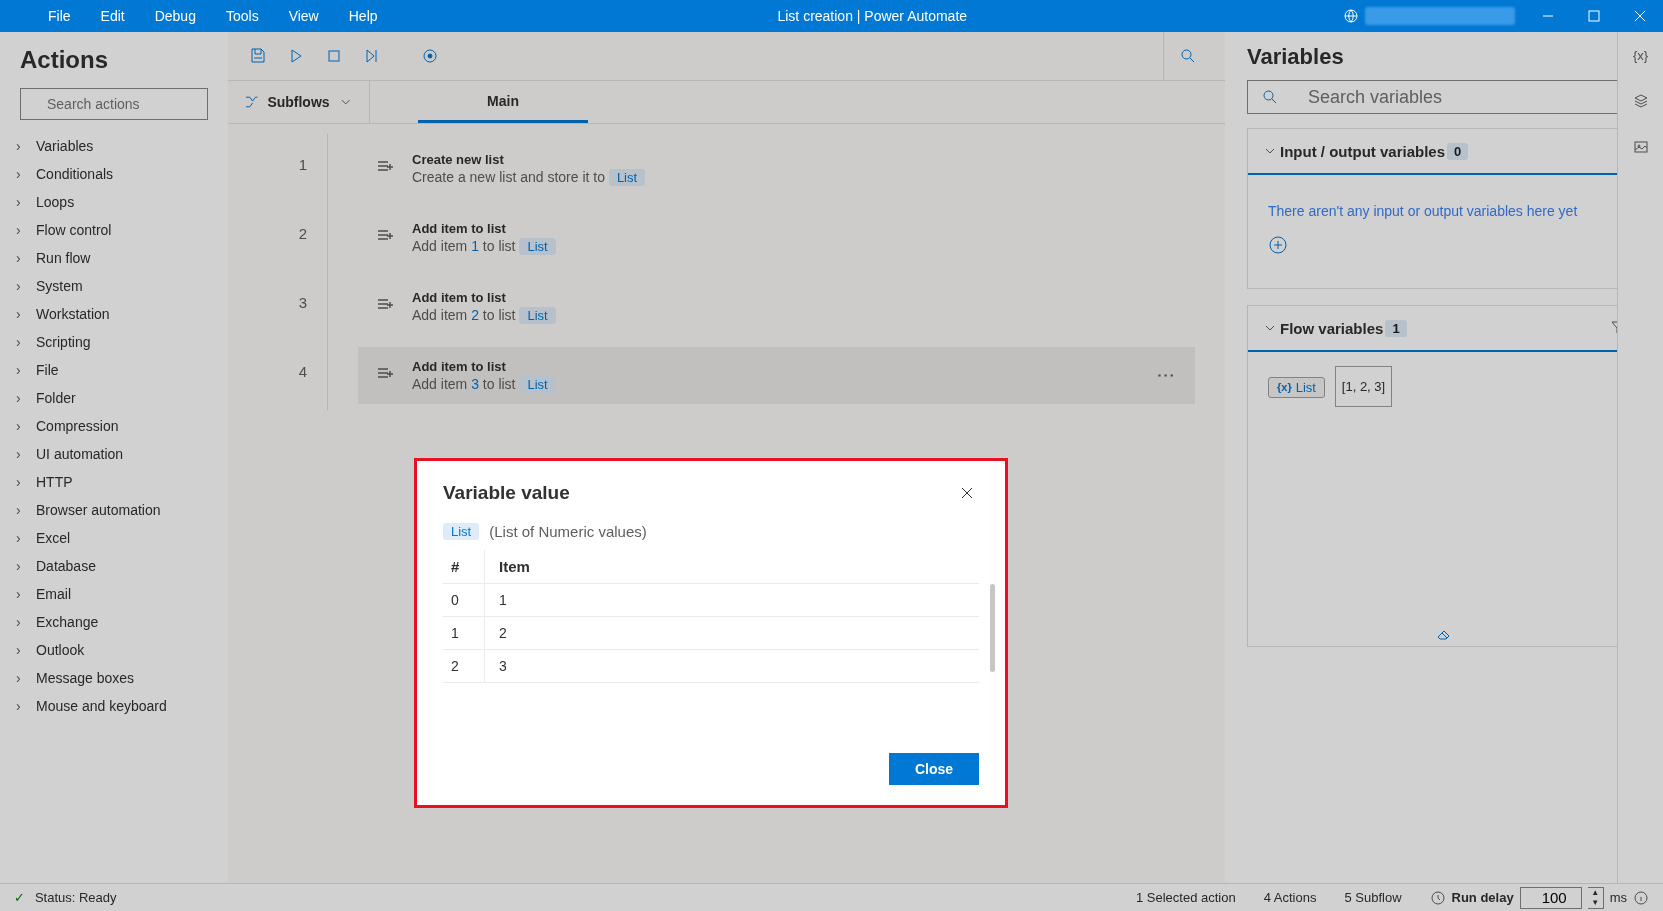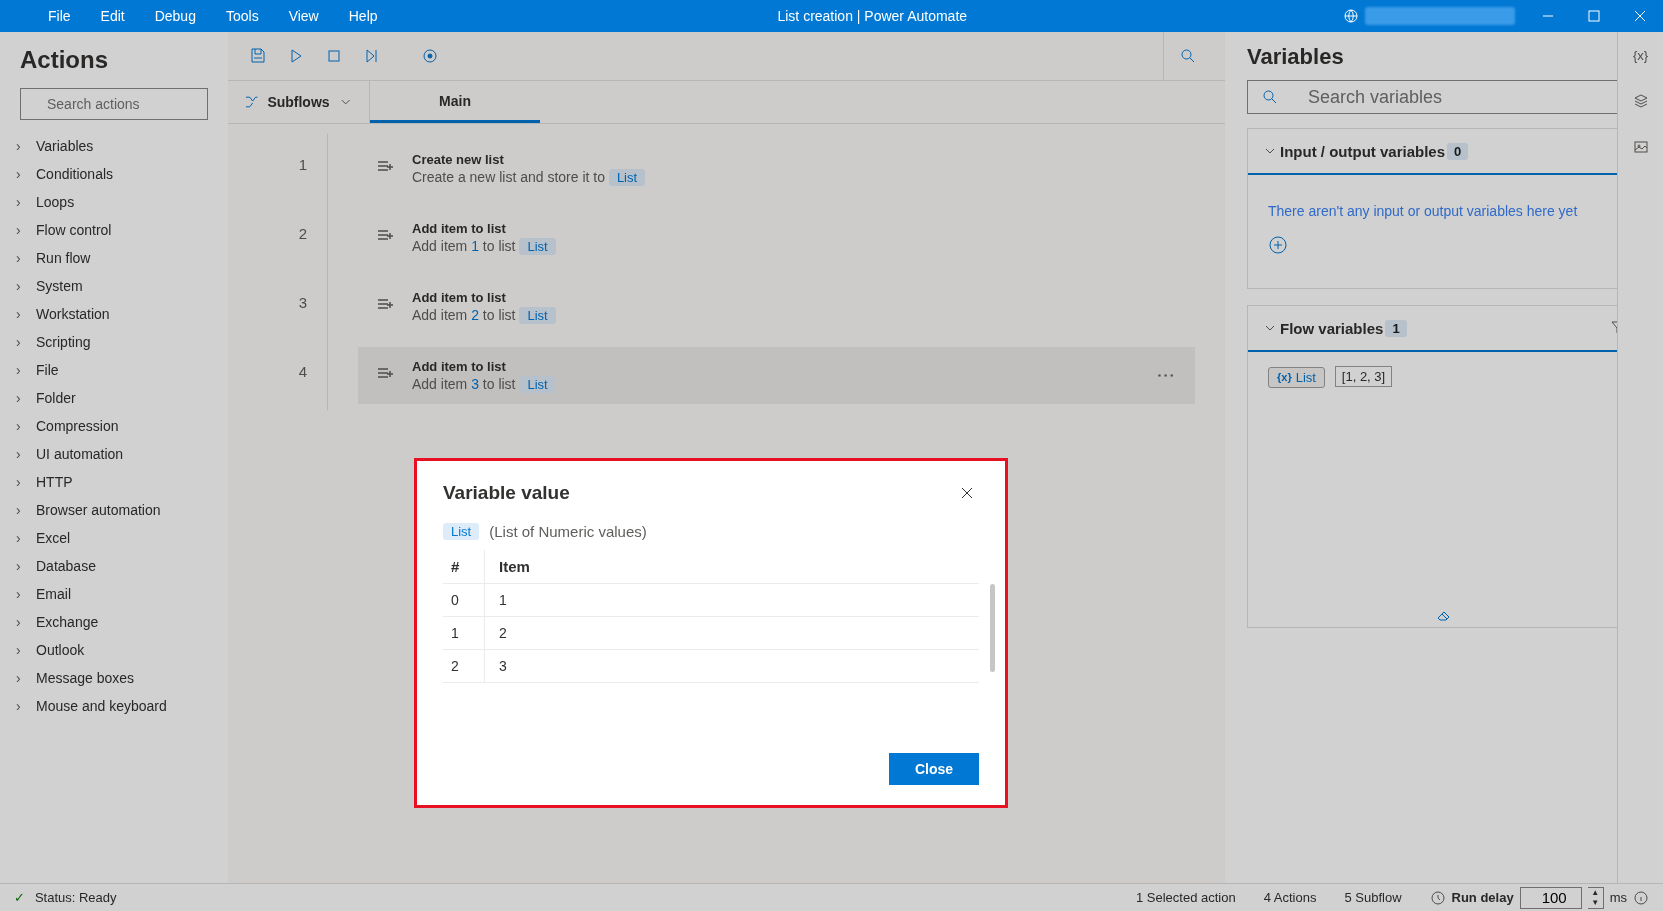--- a/index.html
+++ b/index.html
@@ -30,21 +30,21 @@
 .tree-item .chev { width: 14px; margin-right: 6px; color: #605e5c; }
 
 
 .center { flex: 1; display: flex; flex-direction: column; background: #faf9f8; }
 .toolbar { height: 48px; display: flex; align-items: center; padding: 0 14px; gap: 6px; }
 .tbtn { width: 32px; height: 32px; display: flex; align-items: center; justify-content: center; color: #0078d4; }
 .tbtn svg { stroke: #0078d4; fill: none; }
 .tbtn.sep { margin-left: 20px; }
 .search-right { margin-left: auto; width: 48px; display: flex; align-items: center; justify-content: center; border-left:1px solid #e1dfdd; height:48px; }
 
-.subflow-bar { height: 44px; display: flex; align-items: stretch; border-top: 1px solid #e1dfdd; border-bottom: 1px solid #e1dfdd; background:#faf9f8;}
+.subflow-bar { height: 44px; display: flex; align-items: stretch; border-top: 1px solid #e1dfdd; border-bottom: 1px solid #e1dfdd; background:#faf9f8;gap:48px;}
 .subflows-btn { width: 142px; display: flex; align-items: center; gap: 8px; padding: 0 16px; font-size: 14px; font-weight: 600; color: #323130; border-right:1px solid #e1dfdd; }
 .tab { width: 170px; display: flex; align-items: center; justify-content: center; font-weight: 600; border-bottom: 3px solid #0078d4; }
 
 .flow-list { flex: 1; padding: 10px 30px 10px 0; overflow: auto; }
 .flow-row { display: flex; }
 .lineno { width: 100px; text-align: right; padding: 22px 20px 0 0; color: #605e5c; font-size: 15px; border-right:1px solid #e1dfdd;}
 .action-card { flex: 1; margin: 6px 0 6px 30px; padding: 12px 16px; display: flex; align-items: center; gap: 14px; background: #faf9f8; }
 .action-card.selected { background: #edebe9; position:relative;}
 .action-card.selected .more { position:absolute; right:18px; top:50%; transform:translateY(-50%); color:#605e5c; font-size:18px; letter-spacing:1px; writing-mode:vertical-rl;}
 .action-icon { width: 24px; height: 24px; color: #605e5c; }
@@ -64,21 +64,21 @@
 .section { border: 1px solid #e1dfdd; margin: 0 22px; }
 .section + .section { margin-top: 16px; }
 .section-hdr { height: 46px; display: flex; align-items: center; padding: 0 14px; gap: 2px; font-size: 15px; font-weight: 600; border-bottom: 2px solid #0078d4; }
 .badge { background: #deecf9; color: #201f1e; padding: 1px 7px; font-size: 13px; font-weight: 600; border-radius:3px; }
 .section-body { padding: 28px 20px 28px; text-align: left; color: #3b82f6; font-size: 14px; }
 .plus-circle { margin-top: 16px; color: #0078d4; font-size: 20px; }
 .filter-icon { margin-left: auto; color: #605e5c; }
 .flowvars-body { padding: 14px 20px 200px; text-align: left; }
 .var-chip { display:inline-flex; align-items:center; gap:4px; border:1px solid #a19f9d; padding:2px 8px; font-size:13px; color:#0078d4; border-radius:3px; background:#f3f2f1;}
 .var-chip .ic { color:#0078d4; font-weight:600; font-size:11px;}
-.var-val { margin-left:6px; border:1px solid #a19f9d; padding:2px 6px; font-size:13px; display:inline-block;}
+.var-val { margin-left:6px; border:1px solid #a19f9d; padding:12px 6px; font-size:13px; display:inline-block;}
 .eraser { text-align:center; padding:16px 0 0; color:#0078d4;}
 
 
 .rail { position: absolute; right: 0; top: 32px; width: 46px; height: calc(100% - 60px); background: #fff; border-left:1px solid #e1dfdd; }
 .rail .ri { height: 46px; display: flex; align-items: center; justify-content: center; color: #605e5c; }
 
 
 .statusbar { position: absolute; bottom: 0; left: 0; right: 0; height: 28px; background: #fff; border-top: 1px solid #e1dfdd; display: flex; align-items: center; padding: 0 14px; font-size: 13px; gap: 28px; }
 .statusbar .ok { color: #107c10; margin-right: 4px; }
 .statusbar .spacer { flex:1; }

